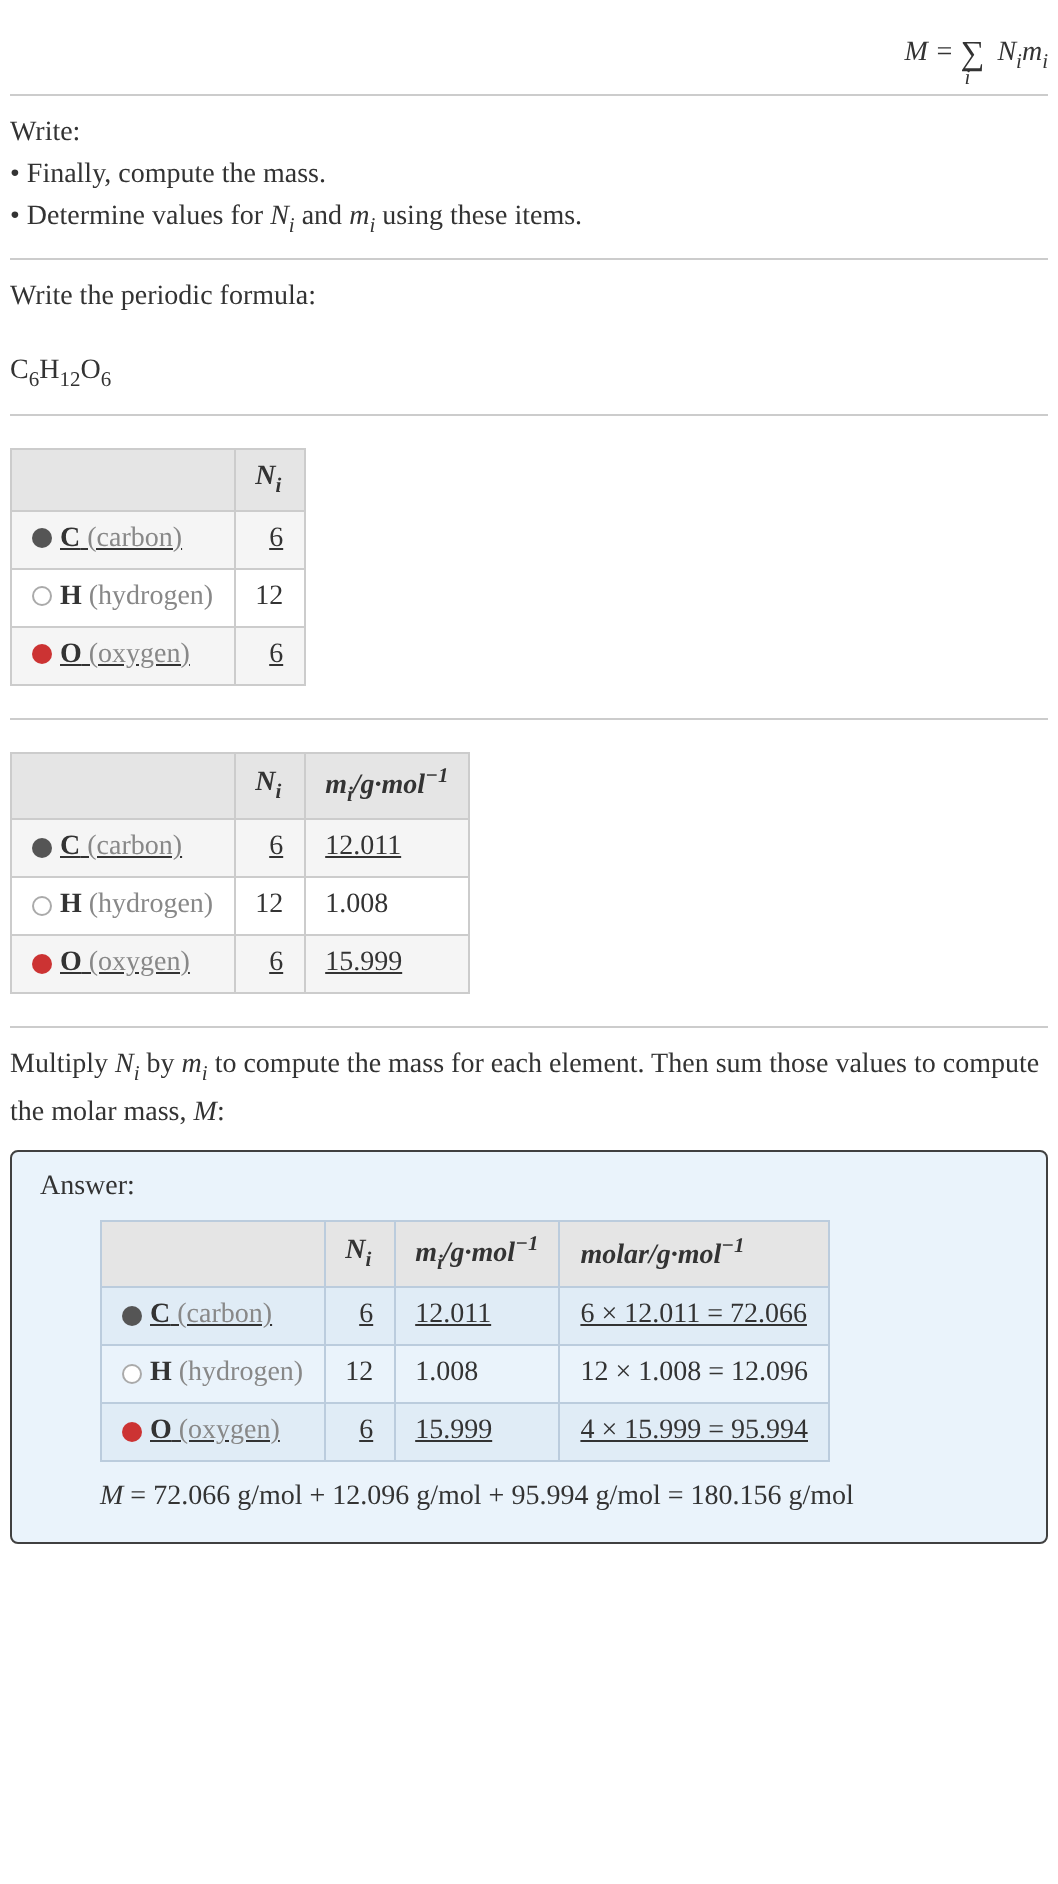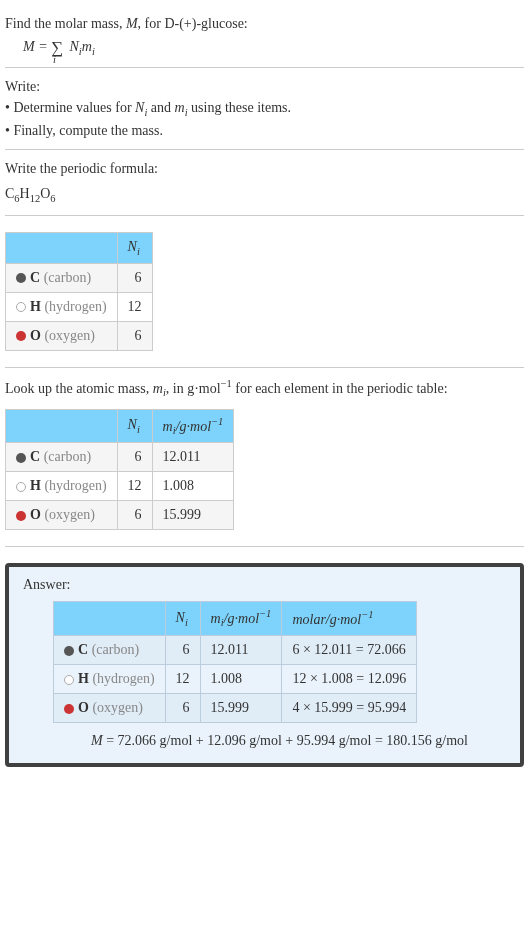--- a/index.html
+++ b/index.html
@@ -20,42 +20,43 @@
       padding: 8px 0;
     }
     .section:last-child {
       border-bottom: none;
     }
     .text-line {
       line-height: 1.5;
     }
     .formula {
       font-style: italic;
-      margin: 2px 18px;
+      margin: 2px 0;
+      text-align: right;
     }
     .sub {
       vertical-align: sub;
       font-size: 0.75em;
     }
     .sup {
       vertical-align: super;
       font-size: 0.75em;
     }
     table {
       border-collapse: collapse;
       margin: 8px 0;
     }
     th, td {
       border: 1px solid #ccc;
       padding: 6px 10px;
       text-align: left;
     }
     th {
-      background: #7dd3fc;
-      font-weight: normal;
+      background: #e5e5e5;
+      font-weight: bold;
       font-style: italic;
     }
     td.num {
       text-align: right;
     }
     .element-cell {
       color: #888;
     }
     .swatch {
       display: inline-block;
@@ -74,69 +75,66 @@
     }
     .swatch-o {
       background: #c33;
     }
     .symbol {
       color: #333;
       font-weight: bold;
     }
     .answer-box {
       background: #eaf3fb;
-      border: 4px solid #404040;
+      border: 1px solid #404040;
       border-radius: 4px;
       padding: 10px 14px;
       margin-top: 8px;
     }
     .answer-title {
       margin-bottom: 8px;
     }
     .answer-box table {
       margin-left: 30px;
     }
     .answer-box th, .answer-box td {
       border: 1px solid #bcd;
     }
     .final-eq {
       margin: 10px 0 4px 30px;
       font-style: italic;
-      text-align: center;
     }
     .row-alt {
       background: #f5f5f5;
+      text-decoration: underline;
     }
     .answer-box .row-alt {
       background: #e0ecf6;
     }
   </style>
 </head>
 <body>
 
 <div class="section">
-  <div class="text-line">
-    <span>Find the molar mass, </span><i>M</i><span>, for D-(+)-glucose:</span>
-  </div>
   <div class="formula">
     <span>M = </span><span style="font-size:1.2em;position:relative;top:2px">∑</span><span class="sub" style="position:relative;left:-10px;top:8px">i</span><span> N</span><span class="sub">i</span><span>m</span><span class="sub">i</span>
   </div>
 </div>
 
 <div class="section">
   <div class="text-line">Write:</div>
+  <div class="text-line">• Finally, compute the mass.</div>
   <div class="text-line">
     <span>• Determine values for </span><i>N</i><i class="sub">i</i><span> and </span><i>m</i><i class="sub">i</i><span> using these items.</span>
   </div>
-  <div class="text-line">• Finally, compute the mass.</div>
 </div>
 
 <div class="section">
   <div class="text-line">Write the periodic formula:</div>
-  <div class="text-line" style="margin-top:4px">
+  <div class="text-line" style="margin-top:16px">
     <span>C</span><span class="sub">6</span><span>H</span><span class="sub">12</span><span>O</span><span class="sub">6</span>
   </div>
 </div>
 
 <div class="section">
   <table>
     <tbody>
         <tr>
       <th></th>
       <th><span>N</span><span class="sub">i</span></th>
@@ -151,23 +149,20 @@
     </tr>
     <tr class="row-alt">
       <td class="element-cell"><span class="swatch swatch-o"></span><span class="symbol">O</span><span> (oxygen)</span></td>
       <td class="num">6</td>
     </tr>
   </tbody>
     </table>
 </div>
 
 <div class="section">
-  <div class="text-line">
-    <span>Look up the atomic mass, </span><i>m</i><i class="sub">i</i><span>, in g·mol</span><span class="sup">−1</span><span> for each element in the periodic table:</span>
-  </div>
   <table>
     <tbody>
         <tr>
       <th></th>
       <th><span>N</span><span class="sub">i</span></th>
       <th><span>m</span><span class="sub">i</span><span>/g·mol</span><span class="sup">−1</span></th>
     </tr>
     <tr class="row-alt">
       <td class="element-cell"><span class="swatch swatch-c"></span><span class="symbol">C</span><span> (carbon)</span></td>
       <td class="num">6</td>
@@ -181,20 +176,23 @@
     <tr class="row-alt">
       <td class="element-cell"><span class="swatch swatch-o"></span><span class="symbol">O</span><span> (oxygen)</span></td>
       <td class="num">6</td>
       <td>15.999</td>
     </tr>
   </tbody>
     </table>
 </div>
 
 <div style="padding-top:8px">
+  <div class="text-line">
+    <span>Multiply </span><i>N</i><i class="sub">i</i><span> by </span><i>m</i><i class="sub">i</i><span> to compute the mass for each element. Then sum those values to compute the molar mass, </span><i>M</i><span>:</span>
+  </div>
 
   <div class="answer-box">
     <div class="answer-title">Answer:</div>
     <table>
       <tbody>
           <tr>
         <th></th>
         <th><span>N</span><span class="sub">i</span></th>
         <th><span>m</span><span class="sub">i</span><span>/g·mol</span><span class="sup">−1</span></th>
         <th><span>molar/g·mol</span><span class="sup">−1</span></th>

